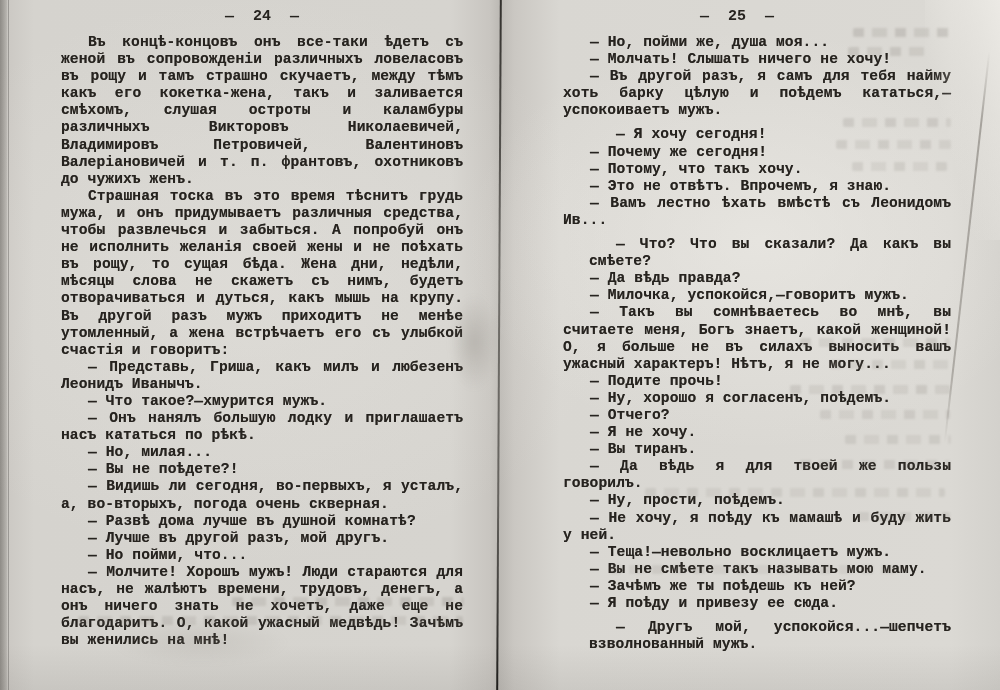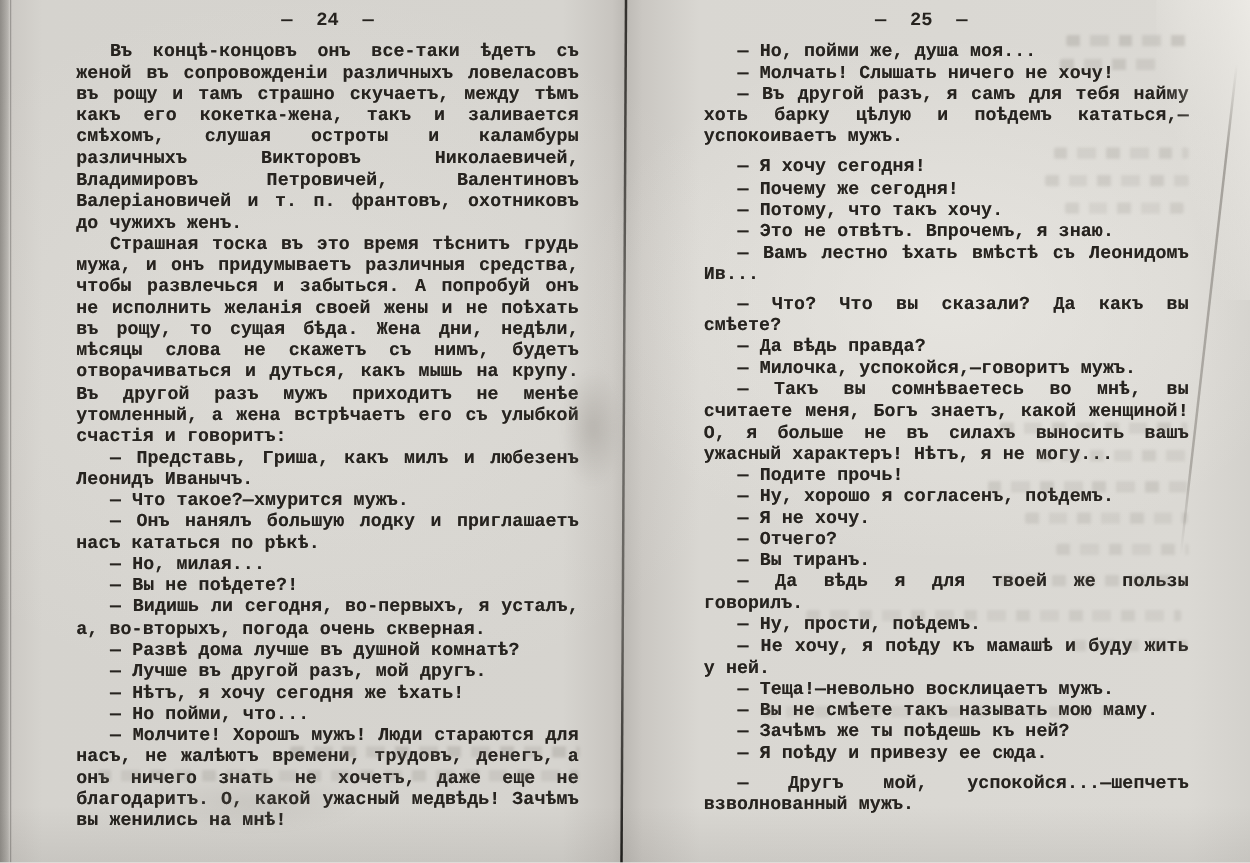--- a/index.html
+++ b/index.html
@@ -33,21 +33,21 @@
   .page-right .page-header { transform: translateX(-20px); }
   .page-body {
     font-size: 14.6px;
     line-height: 17.1px;
     font-weight: 700;
     text-align: justify;
     letter-spacing: .1px;
     text-shadow: 0 0 .4px rgba(45,40,34,.55);
   }
   .para { margin: 0; text-indent: 27px; }
-  .gap  { margin-top: 7px; }
+  .gap  { margin-top: 7px; margin-left: 26px; }
 
   
   .artifact { pointer-events: none; }
   .left-edge-line { position: absolute; left: 8px; top: 0; width: 1px; height: 690px;
     background: rgba(70,67,62,.35); }
   .left-edge-shade { position: absolute; left: 0; top: 0; width: 7px; height: 690px;
     background: linear-gradient(90deg, rgba(100,97,92,.45), rgba(140,137,132,.2)); }
   .gutter-line { position: absolute; left: 498px; top: -5px; width: 2px; height: 702px;
     transform: rotate(.3deg);
     background: linear-gradient(180deg, rgba(25,23,20,.85), rgba(30,28,24,.5) 40%,
@@ -76,21 +76,20 @@
       <p class="para">Въ концѣ-концовъ онъ все-таки ѣдетъ съ женой въ сопровожденіи различныхъ ловеласовъ въ рощу и тамъ страшно скучаетъ, между тѣмъ какъ его кокетка-жена, такъ и заливается смѣхомъ, слушая остроты и каламбуры различныхъ Викторовъ Николаевичей, Владимировъ Петровичей, Валентиновъ Валеріановичей и т. п. франтовъ, охотниковъ до чужихъ женъ.</p>
       <p class="para">Страшная тоска въ это время тѣснитъ грудь мужа, и онъ придумываетъ различныя средства, чтобы развлечься и забыться. А попробуй онъ не исполнить желанія своей жены и не поѣхать въ рощу, то сущая бѣда. Жена дни, недѣли, мѣсяцы слова не скажетъ съ нимъ, будетъ отворачиваться и дуться, какъ мышь на крупу. Въ другой разъ мужъ приходитъ не менѣе утомленный, а жена встрѣчаетъ его съ улыбкой счастія и говоритъ:</p>
       <p class="para">— Представь, Гриша, какъ милъ и любезенъ Леонидъ Иванычъ.</p>
       <p class="para">— Что такое?—хмурится мужъ.</p>
       <p class="para">— Онъ нанялъ большую лодку и приглашаетъ насъ кататься по рѣкѣ.</p>
       <p class="para">— Но, милая...</p>
       <p class="para">— Вы не поѣдете?!</p>
       <p class="para">— Видишь ли сегодня, во-первыхъ, я усталъ, а, во-вторыхъ, погода очень скверная.</p>
       <p class="para">— Развѣ дома лучше въ душной комнатѣ?</p>
       <p class="para">— Лучше въ другой разъ, мой другъ.</p>
-      <p class="para">— Нѣтъ, я хочу сегодня же ѣхать!</p>
       <p class="para">— Но пойми, что...</p>
       <p class="para">— Молчите! Хорошъ мужъ! Люди стараются для насъ, не жалѣютъ времени, трудовъ, денегъ, а онъ ничего знать не хочетъ, даже еще не благодаритъ. О, какой ужасный медвѣдь! Зачѣмъ вы женились на мнѣ!</p>
     </div>
   </div>
 
   <div class="page page-right">
     <div class="page-header">— 25 —</div>
     <div class="page-body">
       <p class="para">— Но, пойми же, душа моя...</p>
       <p class="para">— Молчать! Слышать ничего не хочу!</p>
@@ -99,22 +98,22 @@
       <p class="para">— Почему же сегодня!</p>
       <p class="para">— Потому, что такъ хочу.</p>
       <p class="para">— Это не отвѣтъ. Впрочемъ, я знаю.</p>
       <p class="para">— Вамъ лестно ѣхать вмѣстѣ съ Леонидомъ Ив...</p>
       <p class="para gap">— Что? Что вы сказали? Да какъ вы смѣете?</p>
       <p class="para">— Да вѣдь правда?</p>
       <p class="para">— Милочка, успокойся,—говоритъ мужъ.</p>
       <p class="para">— Такъ вы сомнѣваетесь во мнѣ, вы считаете меня, Богъ знаетъ, какой женщиной! О, я больше не въ силахъ выносить вашъ ужасный характеръ! Нѣтъ, я не могу...</p>
       <p class="para">— Подите прочь!</p>
       <p class="para">— Ну, хорошо я согласенъ, поѣдемъ.</p>
+      <p class="para">— Отчего?</p>
       <p class="para">— Я не хочу.</p>
-      <p class="para">— Отчего?</p>
       <p class="para">— Вы тиранъ.</p>
       <p class="para">— Да вѣдь я для твоей же пользы говорилъ.</p>
       <p class="para">— Ну, прости, поѣдемъ.</p>
       <p class="para">— Не хочу, я поѣду къ мамашѣ и буду жить у ней.</p>
       <p class="para">— Теща!—невольно восклицаетъ мужъ.</p>
       <p class="para">— Вы не смѣете такъ называть мою маму.</p>
       <p class="para">— Зачѣмъ же ты поѣдешь къ ней?</p>
       <p class="para">— Я поѣду и привезу ее сюда.</p>
       <p class="para gap">— Другъ мой, успокойся...—шепчетъ взволнованный мужъ.</p>
     </div>

